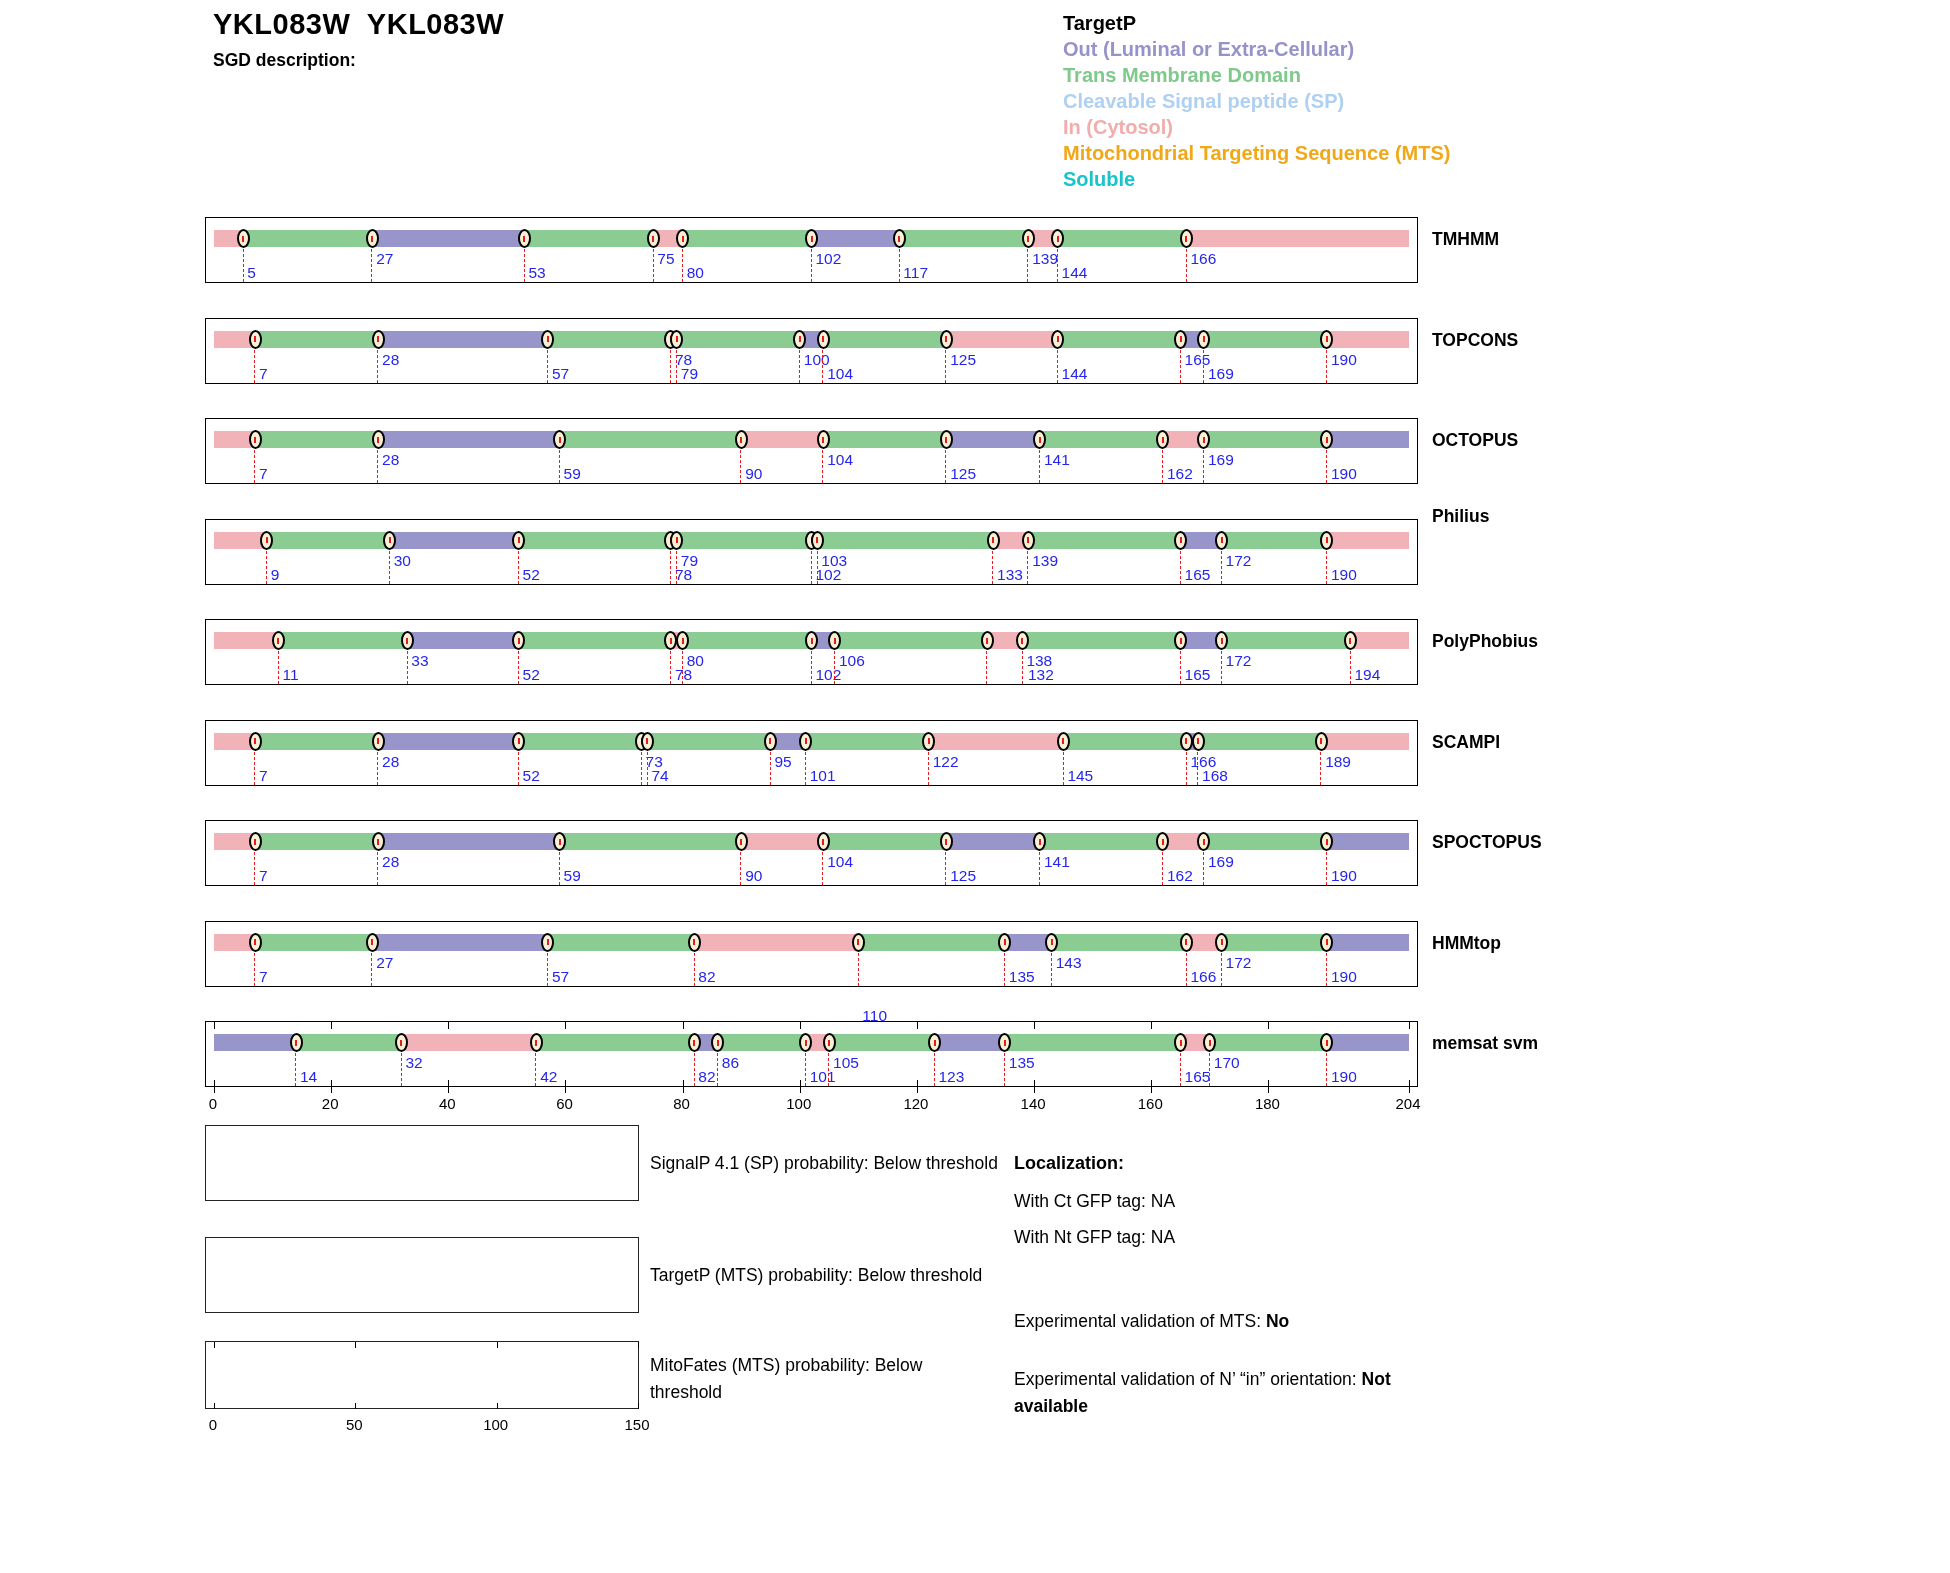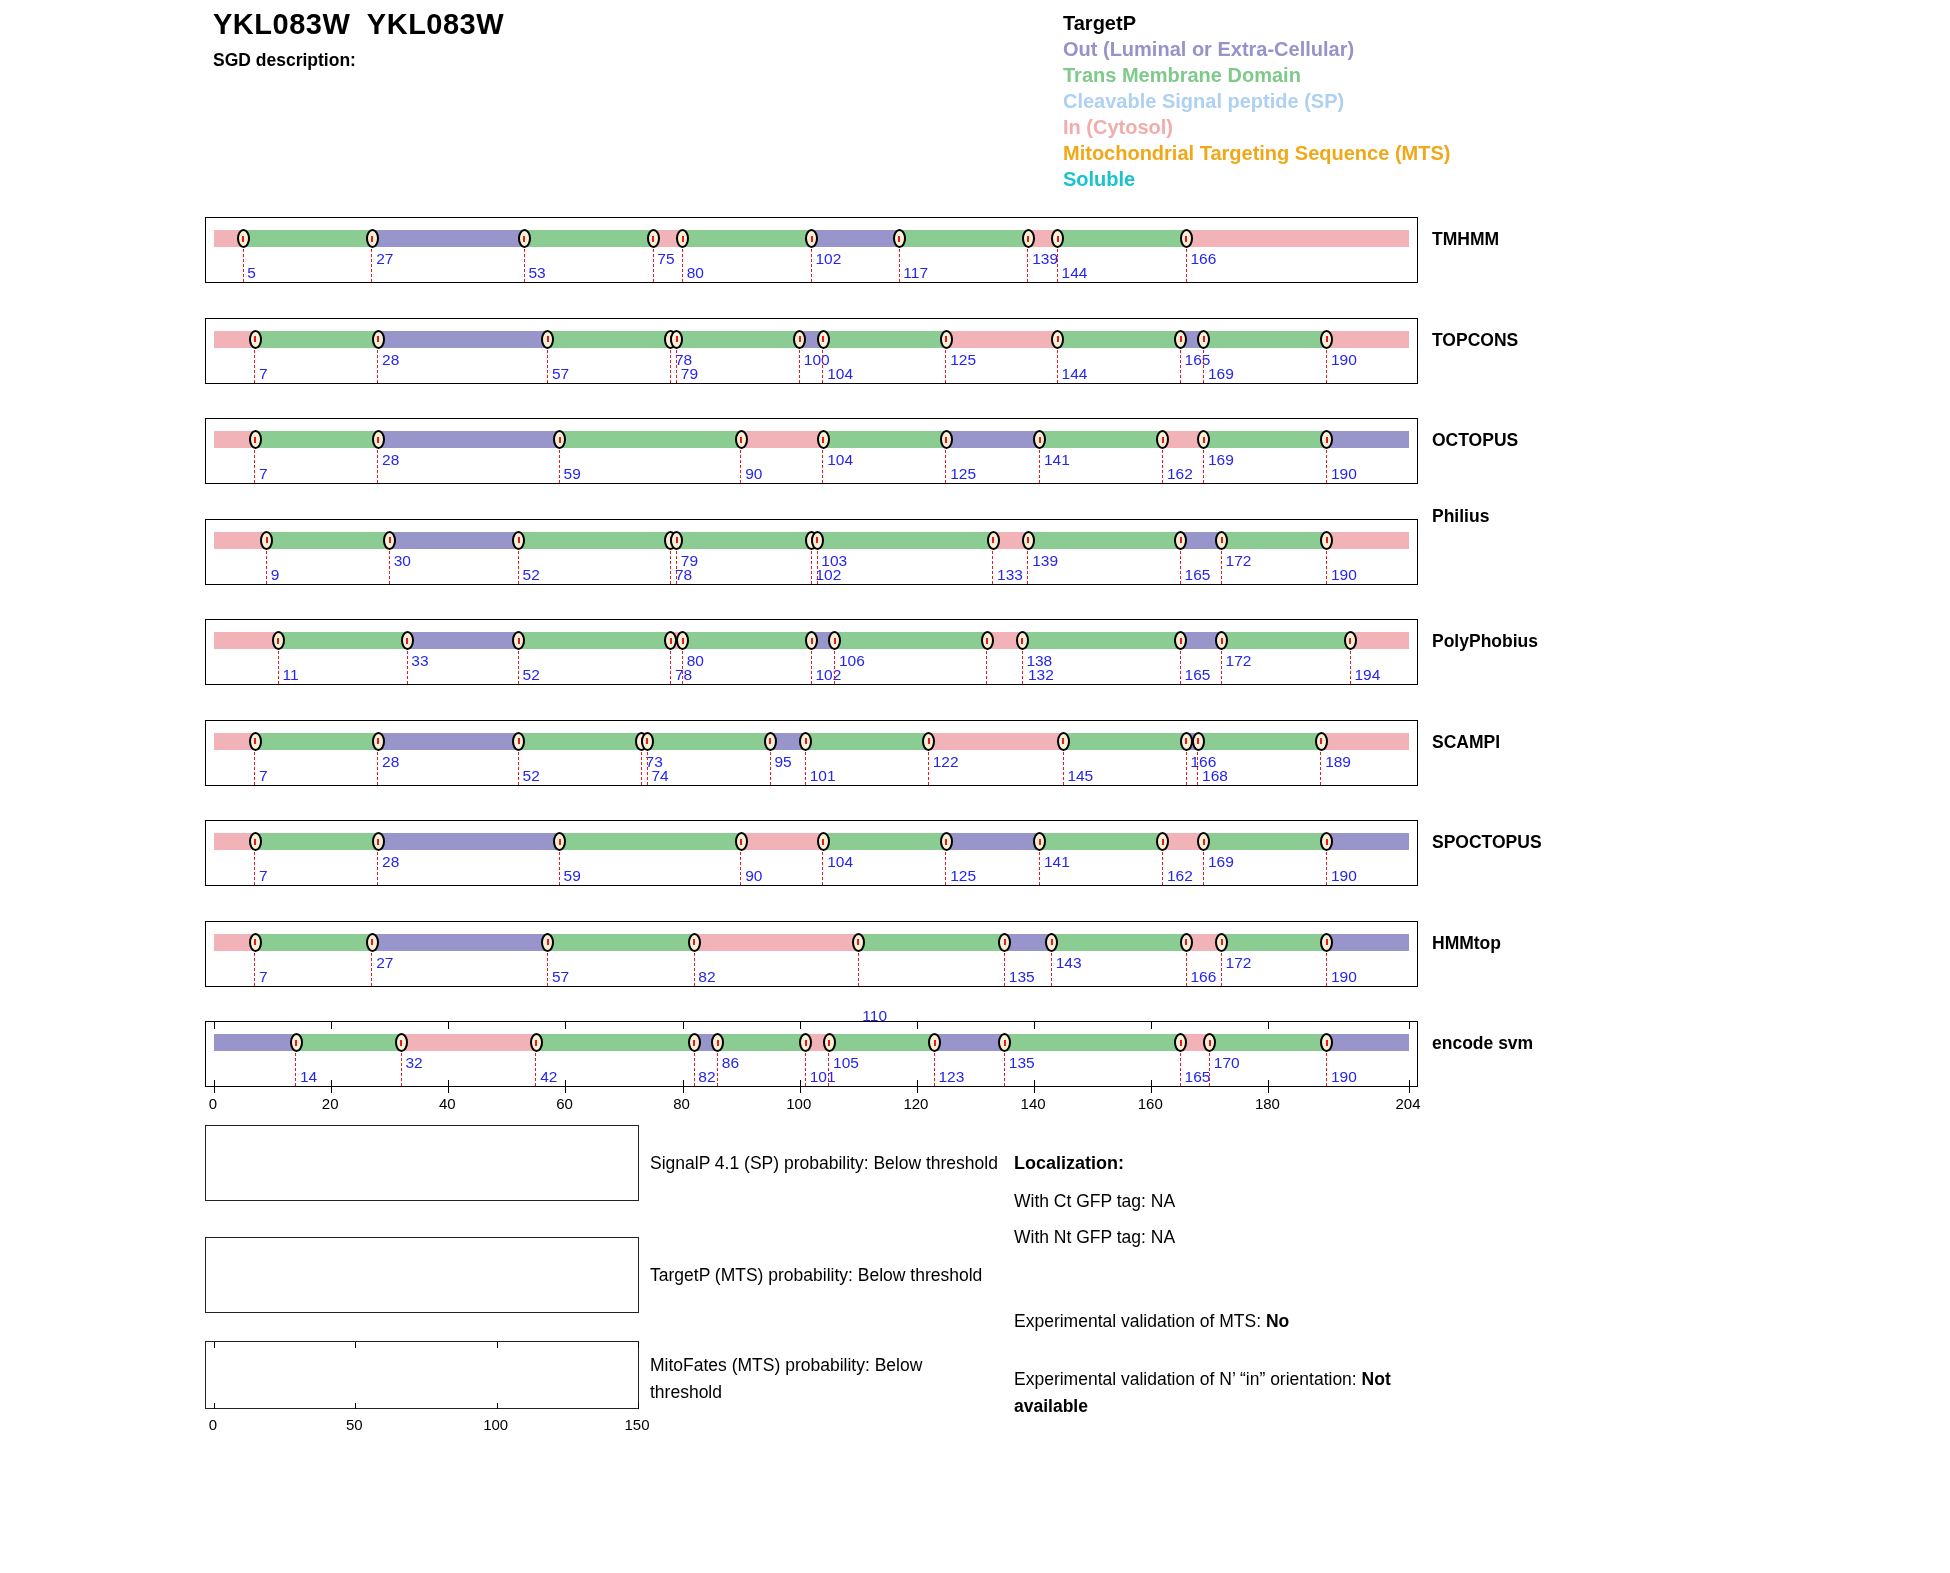--- a/index.html
+++ b/index.html
@@ -707,21 +707,21 @@
         <div class="marker" style="left: 997.333px;">
           <div class="mdash"></div>
         </div>
         <div class="num" style="left: 1007.83px; top: 32px;">170</div>
         <div class="stem" style="left: 1120.24px;"></div>
         <div class="marker" style="left: 1114.49px;">
           <div class="mdash"></div>
         </div>
         <div class="num" style="left: 1124.99px; top: 46px;">190</div>
       </div>
-      <div class="track-label" style="top: 1033px;">encode svm</div>
+      <div class="track-label" style="top: 1033px;">memsat svm</div>
     </div>
   <div id="main-axis">
       <div class="axis-num" style="left: 189px; top: 1095px;">0</div>
       <div class="axis-num" style="left: 306.157px; top: 1095px;">20</div>
       <div class="axis-num" style="left: 423.314px; top: 1095px;">40</div>
       <div class="axis-num" style="left: 540.471px; top: 1095px;">60</div>
       <div class="axis-num" style="left: 657.627px; top: 1095px;">80</div>
       <div class="axis-num" style="left: 774.784px; top: 1095px;">100</div>
       <div class="axis-num" style="left: 891.941px; top: 1095px;">120</div>
       <div class="axis-num" style="left: 1009.1px; top: 1095px;">140</div>

